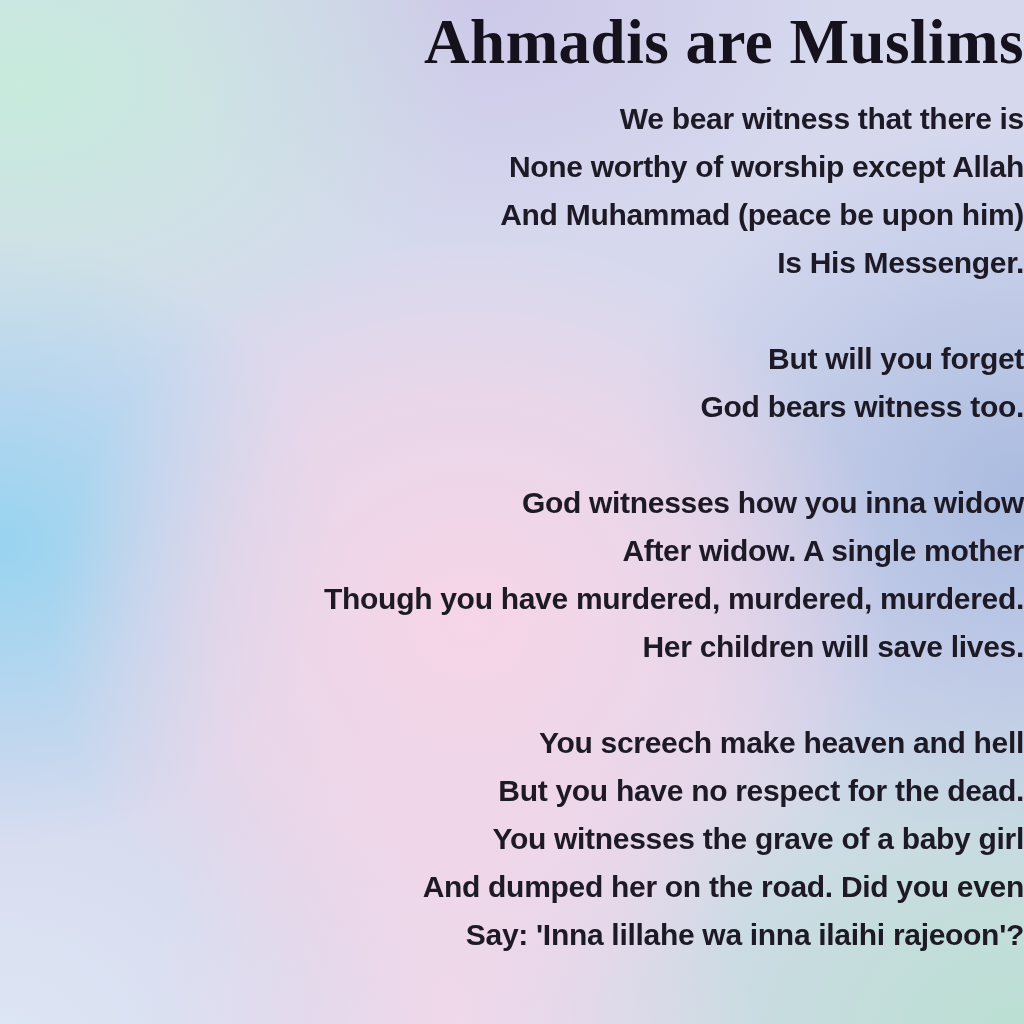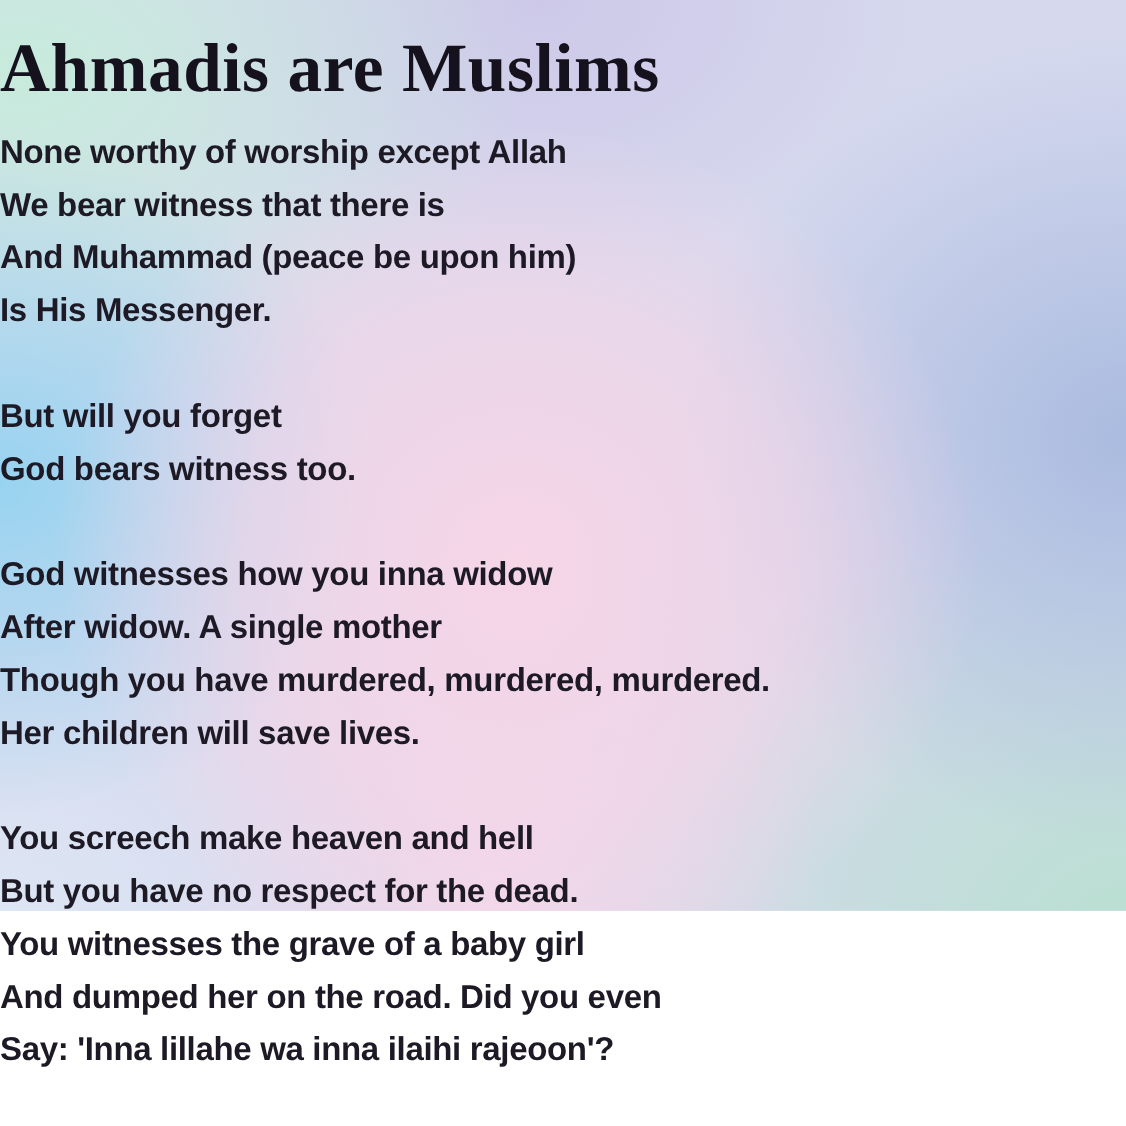--- a/index.html
+++ b/index.html
@@ -7,24 +7,24 @@
     padding: 0;
   }
   body {
     width: 1024px;
     height: 1024px;
     overflow: hidden;
   }
   .poster {
     position: relative;
     width: 1024px;
-    height: 828px;
+    height: 1024px;
     box-sizing: border-box;
-    padding-top: 22px;
-    text-align: left;
+    padding-top: 2px;
+    text-align: right;
     background-color: #d6d9ee;
     background-image:
       radial-gradient(560px 520px at 46% 61%, rgba(249,213,230,0.90) 0%, rgba(249,213,230,0.55) 45%, rgba(249,213,230,0) 75%),
       radial-gradient(420px 460px at 44% 100%, rgba(244,216,233,0.85) 0%, rgba(244,216,233,0) 72%),
       radial-gradient(480px 420px at 0% 53%, rgba(148,211,240,0.95) 0%, rgba(148,211,240,0) 72%),
       radial-gradient(620px 430px at 2% 8%, rgba(198,236,219,0.95) 0%, rgba(198,236,219,0) 74%),
       radial-gradient(500px 360px at 48% 0%, rgba(203,196,231,0.80) 0%, rgba(203,196,231,0) 72%),
       radial-gradient(560px 500px at 100% 48%, rgba(165,184,222,0.90) 0%, rgba(165,184,222,0) 74%),
       radial-gradient(660px 520px at 100% 102%, rgba(184,224,208,0.95) 0%, rgba(184,224,208,0) 75%),
       radial-gradient(520px 420px at 0% 102%, rgba(222,232,245,0.90) 0%, rgba(222,232,245,0) 70%);
@@ -56,22 +56,22 @@
     display: block;
   }
 </style>
 </head>
 <body>
 
 <main class="poster">
   <h1 class="poster-title">Ahmadis are Muslims</h1>
   <div class="poem-body">
       <p class="stanza">
+        <span class="poem-line">We bear witness that there is</span>
         <span class="poem-line">None worthy of worship except Allah</span>
-        <span class="poem-line">We bear witness that there is</span>
         <span class="poem-line">And Muhammad (peace be upon him)</span>
         <span class="poem-line">Is His Messenger.</span>
       </p>
       <p class="stanza">
         <span class="poem-line">But will you forget</span>
         <span class="poem-line">God bears witness too.</span>
       </p>
       <p class="stanza">
         <span class="poem-line">God witnesses how you inna widow</span>
         <span class="poem-line">After widow. A single mother</span>

